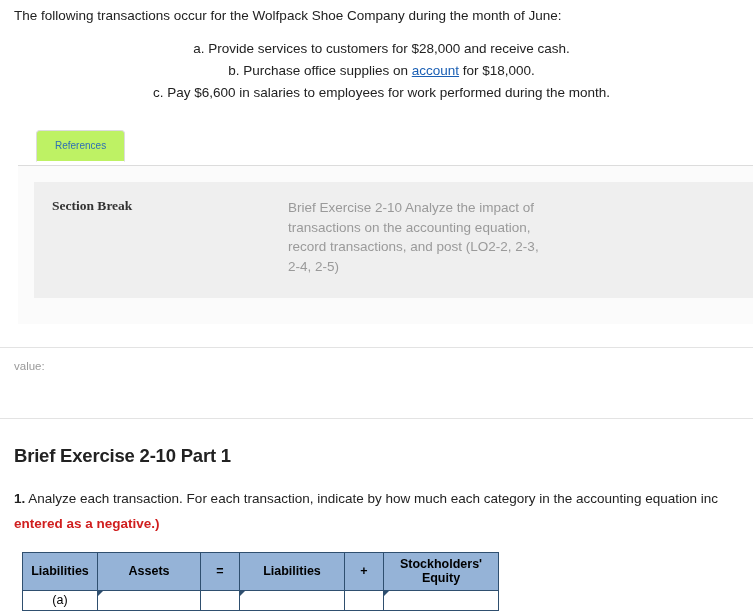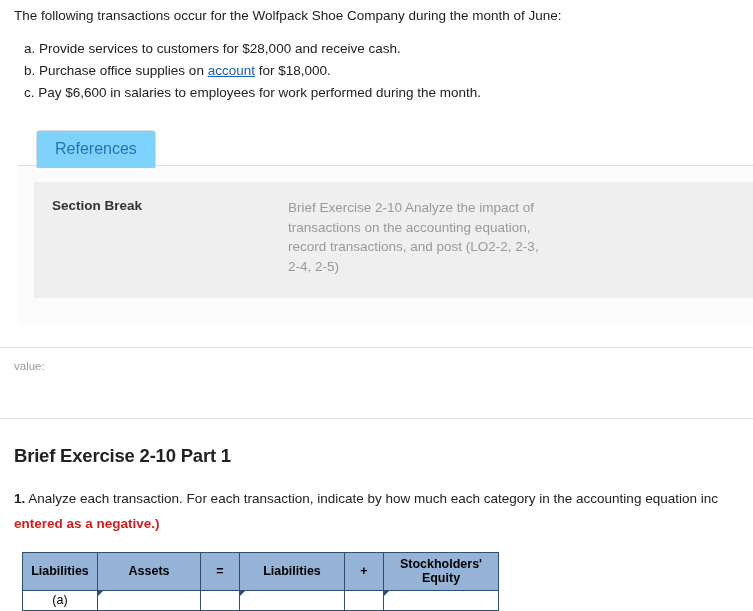--- a/index.html
+++ b/index.html
@@ -32,20 +32,21 @@
   }
   .trans-list {
     margin: 0;
     padding: 0 0 0 10px;
     list-style: none;
   }
   .trans-list li {
     margin: 0 0 4px 0;
     font-size: 13.5px;
     line-height: 1.35;
+    text-align: center;
   }
   .inline-link {
     color: #1a5fb4;
     text-decoration: underline;
     cursor: pointer;
   }
   
   .ref-wrap {
     margin: 28px 0 0 18px;
     width: 760px;
@@ -53,26 +54,26 @@
   .tabstrip {
     position: relative;
     height: 36px;
     margin-left: 18px;
   }
   .tab {
     position: absolute;
     left: 0;
     top: 0;
     padding: 9px 18px 10px 18px;
-    background: #7dd3fc;
+    background: #bef264;
     border: 1px solid #dcdcdc;
     border-bottom: 1px solid #ffffff;
     border-radius: 4px 4px 0 0;
     color: #2f6fb5;
-    font-size: 16px;
+    font-size: 10px;
     cursor: pointer;
     z-index: 3;
   }
   .ref-body {
     border-top: 1px solid #dcdcdc;
     background: #fbfbfb;
     padding: 16px 0 26px 0;
     position: relative;
     top: -1px;
   }
@@ -83,20 +84,21 @@
     display: flex;
     gap: 36px;
     width: 720px;
     box-sizing: border-box;
   }
   .sb-label {
     font-weight: bold;
     color: #333;
     font-size: 13.5px;
     min-width: 200px;
+    font-family: Liberation Serif, serif;
   }
   .sb-desc {
     color: #9a9a9a;
     font-size: 13.5px;
     line-height: 1.45;
     max-width: 260px;
   }
   
   .value-bar {
     border-top: 1px solid #e3e3e3;

